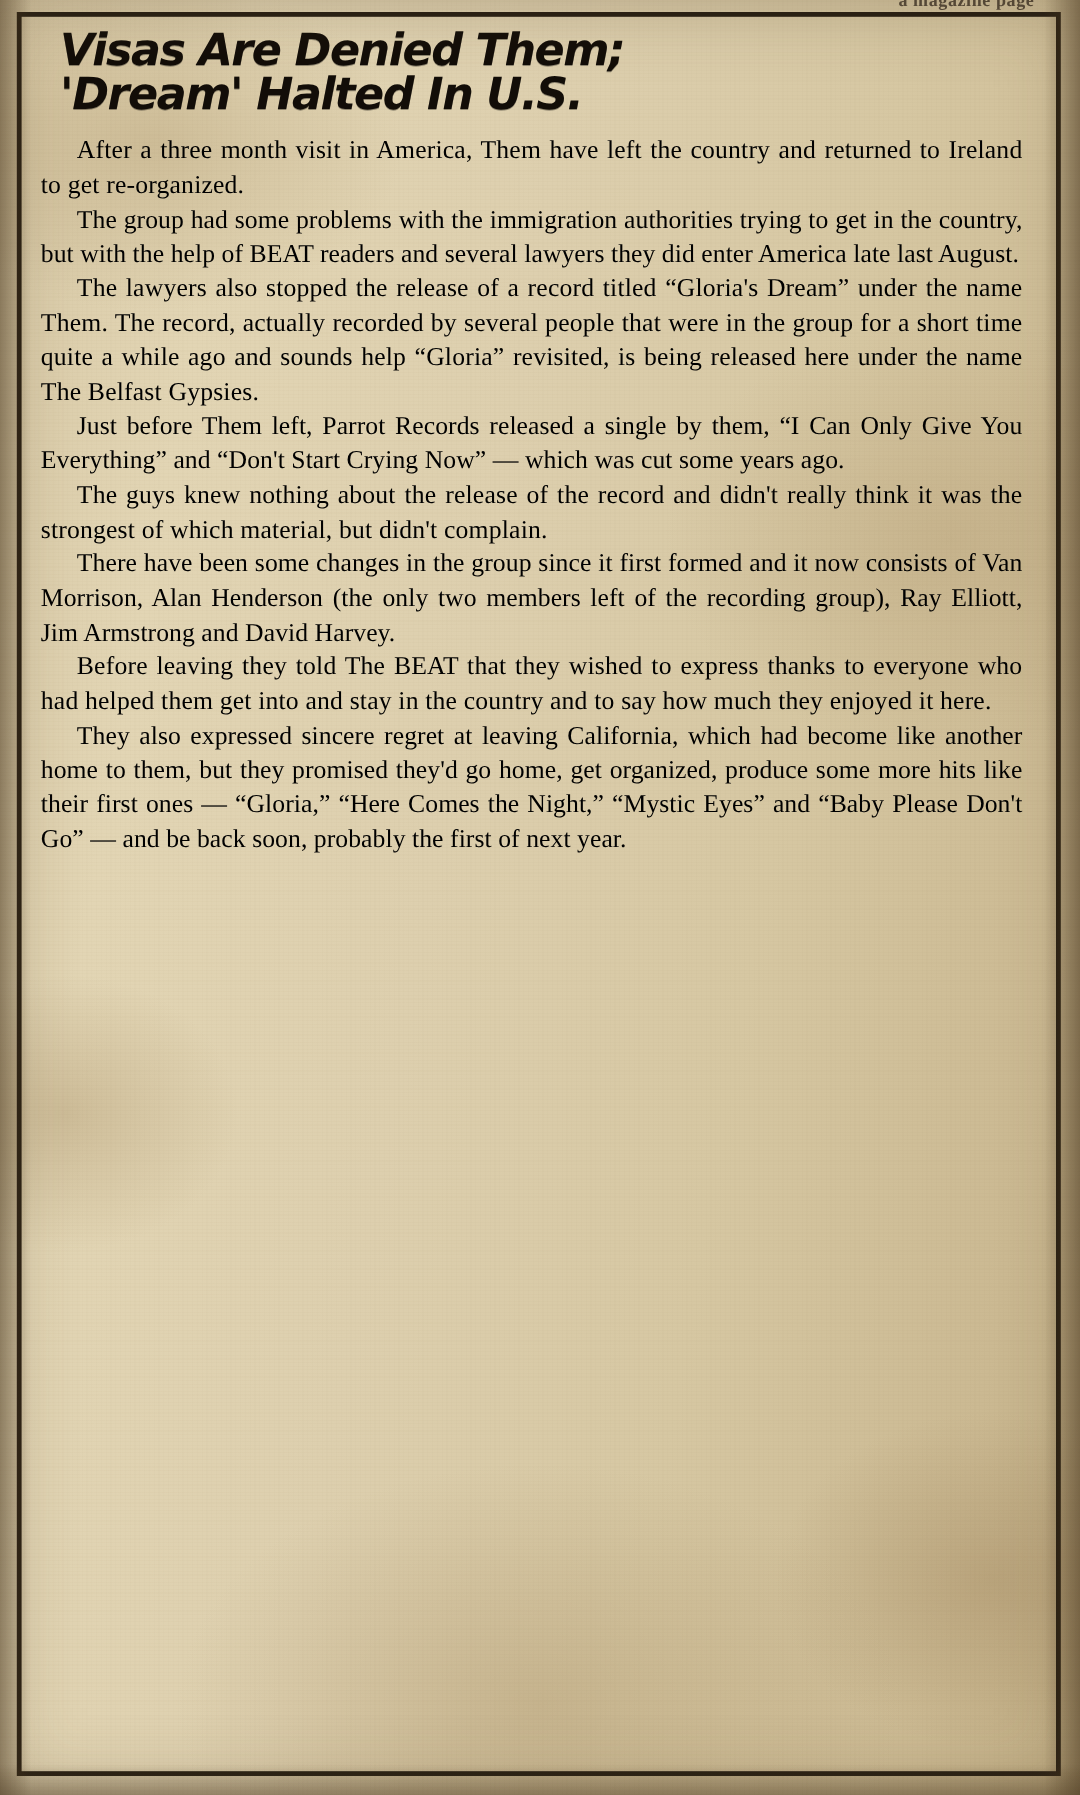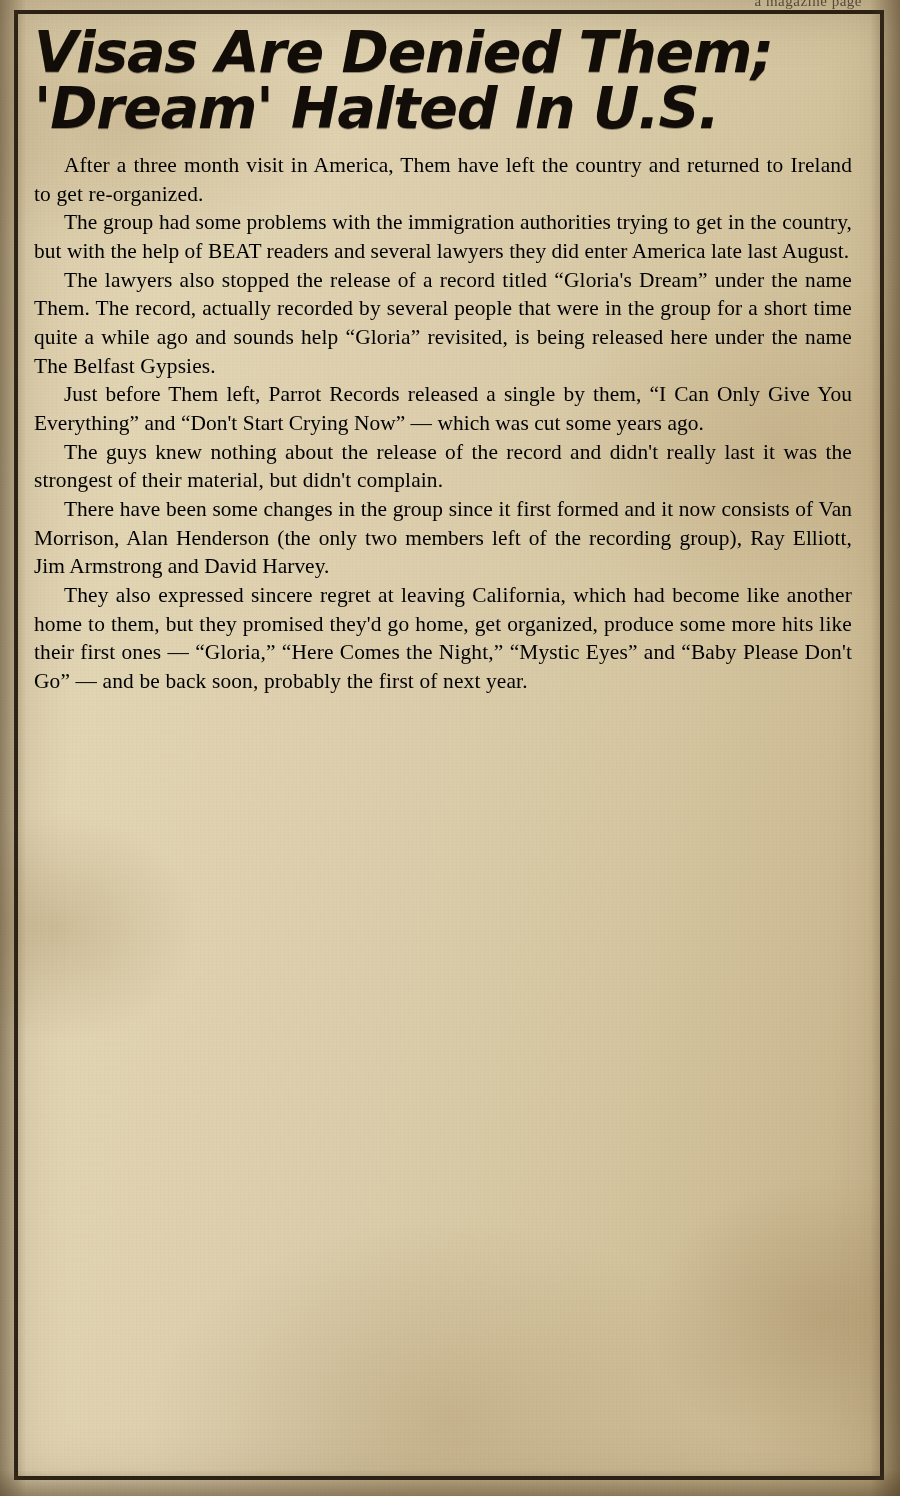--- a/index.html
+++ b/index.html
@@ -56,21 +56,21 @@
   #top-fragment {
     position: absolute;
     top: 0px;
     left: 0;
     right: 0;
     height: 12px;
     overflow: hidden;
     color: #2b2118;
     font-family: "Liberation Serif", serif;
     font-size: 15px;
-    font-weight: normal;
+    font-weight: bold;
     text-align: right;
     padding-right: 38px;
     box-sizing: border-box;
     opacity: 0.75;
     letter-spacing: 0.5px;
   }
   #top-fragment span {
     display: inline-block;
     transform: translateY(-7px);
   }
@@ -79,24 +79,24 @@
     left: 34px;
     top: 24px;
     width: 818px;
     box-sizing: border-box;
   }
   .headline {
     font-family: "DejaVu Sans", sans-serif;
     font-weight: bold;
     font-style: italic;
     color: #120d08;
-    font-size: 57px;
+    font-size: 37px;
     line-height: 0.99;
     letter-spacing: -1.2px;
-    margin: 0 0 6px 0;
+    margin: 0 0 6px 16px;
     white-space: pre-line;
     text-shadow: 0 1px 0 rgba(0,0,0,0.35);
   }
   .body-text {
     margin-top: 14px;
     color: #000000;
     font-family: "Liberation Serif", serif;
     font-size: 21.4px;
     line-height: 1.34;
     text-align: justify;
@@ -142,22 +142,23 @@
 
   <div id="content">
     <h1 class="headline">Visas Are Denied Them;
 'Dream' Halted In U.S.</h1>
 
     <div class="body-text">
       <p>After a three month visit in America, Them have left the country and returned to Ireland to get re-organized.</p>
       <p>The group had some problems with the immigration authorities trying to get in the country, but with the help of BEAT readers and several lawyers they did enter America late last August.</p>
       <p>The lawyers also stopped the release of a record titled “Gloria's Dream” under the name Them. The record, actually recorded by several people that were in the group for a short time quite a while ago and sounds help “Gloria” revisited, is being released here under the name The Belfast Gypsies.</p>
       <p>Just before Them left, Parrot Records released a single by them, “I Can Only Give You Everything” and “Don't Start Crying Now” — which was cut some years ago.</p>
-      <p>The guys knew nothing about the release of the record and didn't really last it was the strongest of their material, but didn't complain.</p>
+      <p>The guys knew nothing about the release of the record and didn't really think it was the strongest of which material, but didn't complain.</p>
       <p>There have been some changes in the group since it first formed and it now consists of Van Morrison, Alan Henderson (the only two members left of the recording group), Ray Elliott, Jim Armstrong and David Harvey.</p>
+      <p>Before leaving they told The BEAT that they wished to express thanks to everyone who had helped them get into and stay in the country and to say how much they enjoyed it here.</p>
       <p>They also expressed sincere regret at leaving California, which had become like another home to them, but they promised they'd go home, get organized, produce some more hits like their first ones — “Gloria,” “Here Comes the Night,” “Mystic Eyes” and “Baby Please Don't Go” — and be back soon, probably the first of next year.</p>
     </div>
   </div>
 
   <div id="frame"></div>
   <div id="frame-inner-shadow"></div>
   <div id="edge-shadow-left"></div>
   <div id="edge-shadow-right"></div>
   <div id="edge-shadow-bottom"></div>
 </div>

